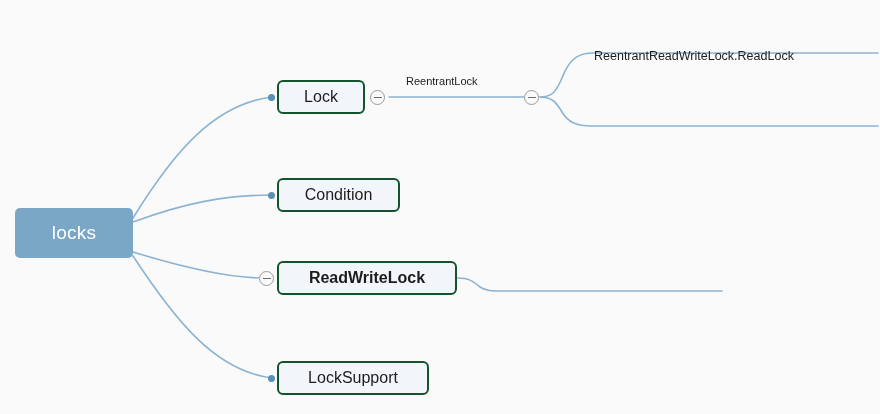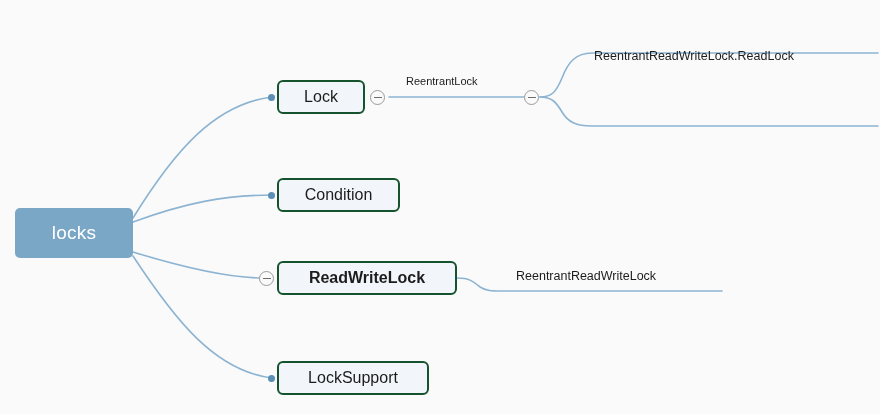--- a/index.html
+++ b/index.html
@@ -144,22 +144,19 @@
   <div class="dot" style="left:268px; top:191.5px;"></div>
   <div class="node box" style="left:277px; top:178px; width:123px; height:34px;">
     <span class="label">Condition</span>
   </div>
 
   <div class="toggle" style="left:259px; top:270.5px;"></div>
   <div class="node box" style="left:277px; top:261px; width:180px; height:34px;font-weight:bold;">
     <span class="label">ReadWriteLock</span>
   </div>
 
-  <div class="textnode small" style="left:516px; top:269px;">
-    <span>ReentrantReadWriteLock</span>
-  </div>
 
   <div class="dot" style="left:268px; top:374.5px;"></div>
   <div class="node box" style="left:277px; top:361px; width:152px; height:34px;">
     <span class="label">LockSupport</span>
   </div>
 
 </div>
 
 </body></html>

